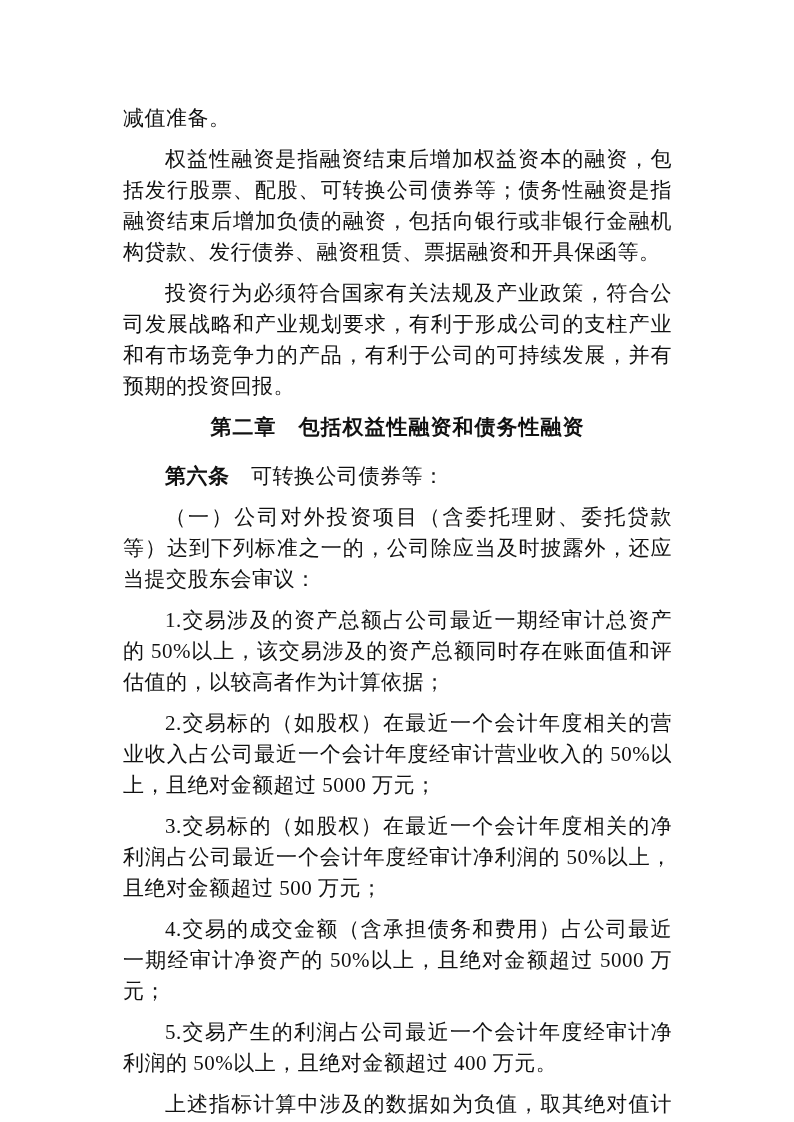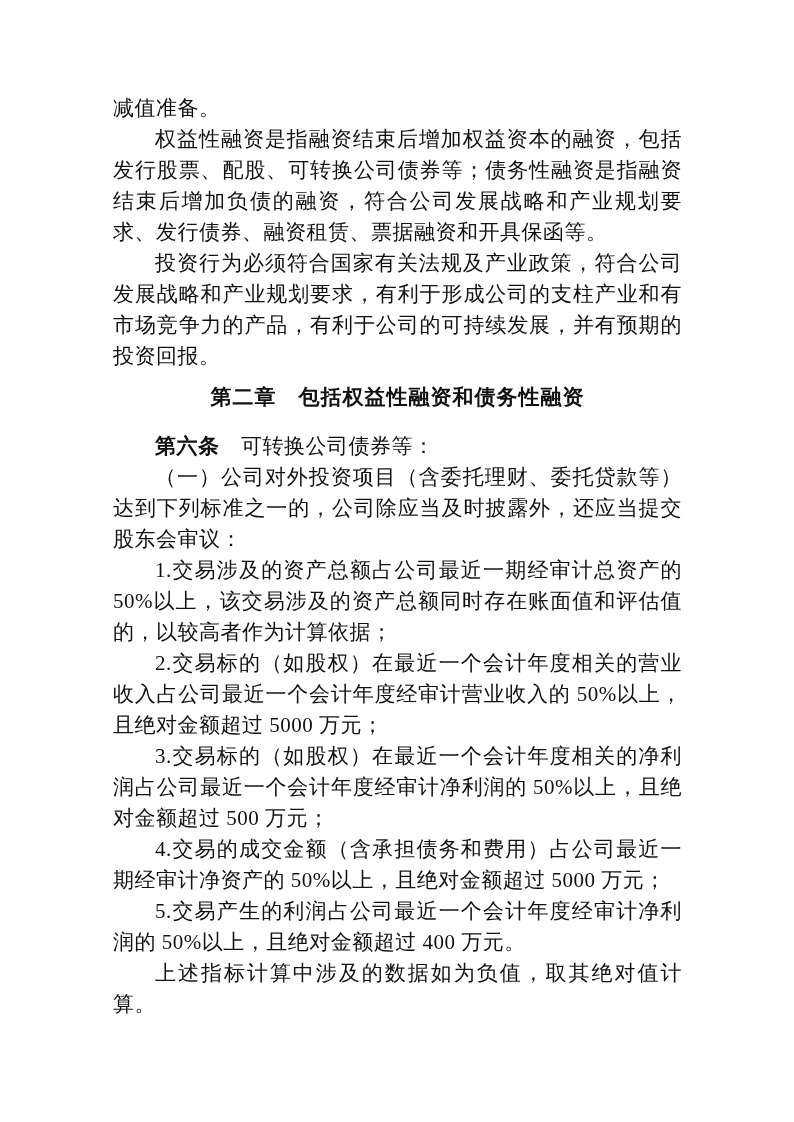--- a/index.html
+++ b/index.html
@@ -15,21 +15,21 @@
     background: #ffffff;
     box-sizing: border-box;
     padding: 93px 112px 40px 113px;
     overflow: hidden;
     font-family: "Liberation Serif", "DejaVu Serif", serif;
     font-size: 21px;
     line-height: 31px;
     color: #111111;
   }
   .doc-body p {
-    margin: 0;
+    margin: 10px;
     padding: 0;
     text-indent: 2em;
     text-align: justify;
     letter-spacing: 0.5px;
     font-family: Liberation Serif, serif;
   }
   .doc-body p.no-indent {
     text-indent: 0;
   }
   .doc-body p.chapter-heading {
@@ -43,21 +43,21 @@
   .doc-body span.bold {
     font-weight: bold;
   }
 </style>
 </head>
 <body>
 
 <div class="page">
   <div class="doc-body" id="doc-body">
       <p class="body-para no-indent"><span>减值准备。</span></p>
-      <p class="body-para"><span>权益性融资是指融资结束后增加权益资本的融资，包括发行股票、配股、可转换公司债券等；债务性融资是指融资结束后增加负债的融资，符合公司发展战略和产业规划要求、发行债券、融资租赁、票据融资和开具保函等。</span></p>
+      <p class="body-para"><span>权益性融资是指融资结束后增加权益资本的融资，包括发行股票、配股、可转换公司债券等；债务性融资是指融资结束后增加负债的融资，包括向银行或非银行金融机构贷款、发行债券、融资租赁、票据融资和开具保函等。</span></p>
       <p class="body-para"><span>投资行为必须符合国家有关法规及产业政策，符合公司发展战略和产业规划要求，有利于形成公司的支柱产业和有市场竞争力的产品，有利于公司的可持续发展，并有预期的投资回报。</span></p>
       <p class="chapter-heading no-indent"><span class="bold">第二章　包括权益性融资和债务性融资</span></p>
       <p class="body-para"><span class="bold">第六条</span><span>　可转换公司债券等：</span></p>
       <p class="body-para"><span>（一）公司对外投资项目（含委托理财、委托贷款等）达到下列标准之一的，公司除应当及时披露外，还应当提交股东会审议：</span></p>
       <p class="body-para"><span>1.交易涉及的资产总额占公司最近一期经审计总资产的 50%以上，该交易涉及的资产总额同时存在账面值和评估值的，以较高者作为计算依据；</span></p>
       <p class="body-para"><span>2.交易标的（如股权）在最近一个会计年度相关的营业收入占公司最近一个会计年度经审计营业收入的 50%以上，且绝对金额超过 5000 万元；</span></p>
       <p class="body-para"><span>3.交易标的（如股权）在最近一个会计年度相关的净利润占公司最近一个会计年度经审计净利润的 50%以上，且绝对金额超过 500 万元；</span></p>
       <p class="body-para"><span>4.交易的成交金额（含承担债务和费用）占公司最近一期经审计净资产的 50%以上，且绝对金额超过 5000 万元；</span></p>
       <p class="body-para"><span>5.交易产生的利润占公司最近一个会计年度经审计净利润的 50%以上，且绝对金额超过 400 万元。</span></p>
       <p class="body-para"><span>上述指标计算中涉及的数据如为负值，取其绝对值计算。</span></p>

